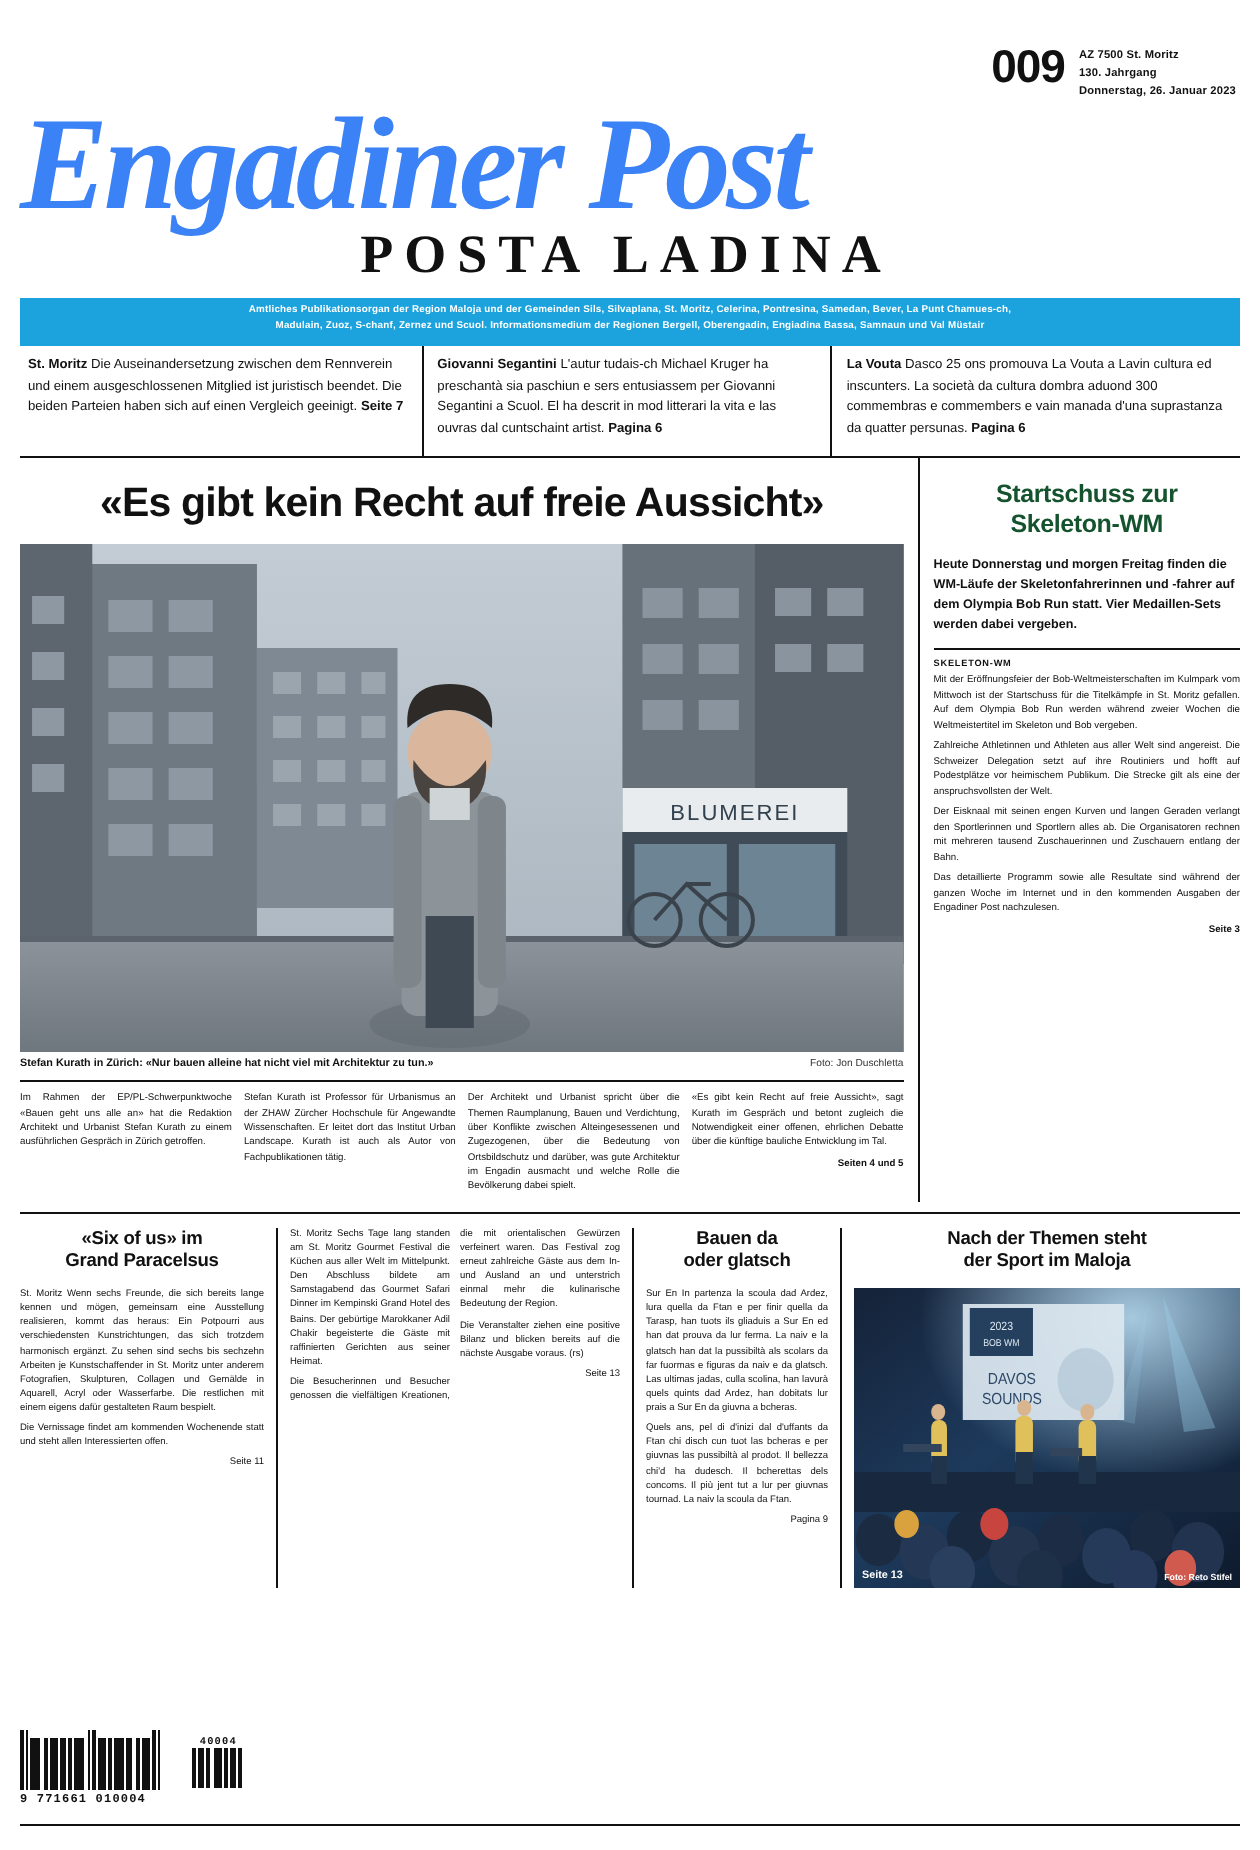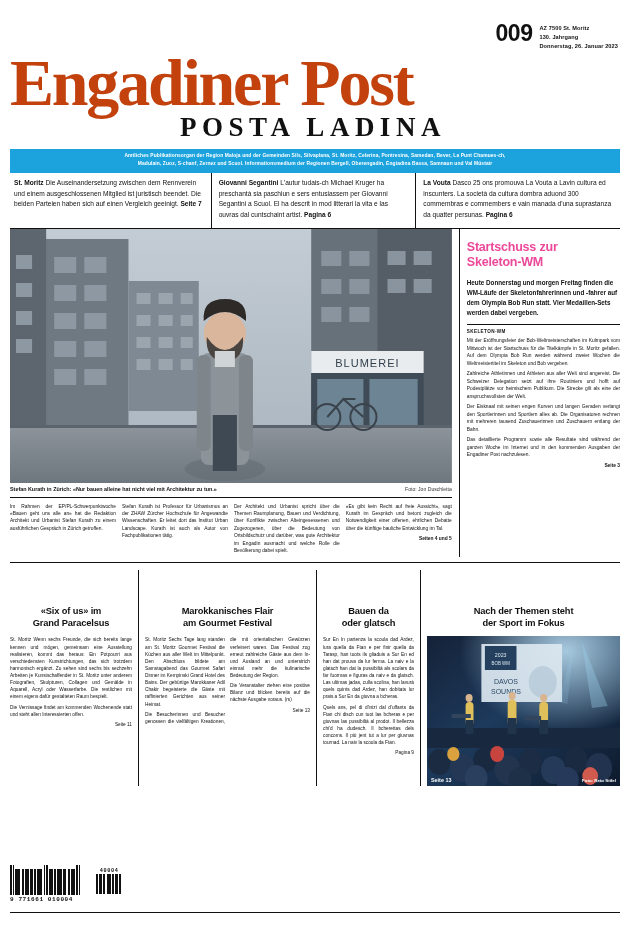--- a/index.html
+++ b/index.html
@@ -17,22 +17,23 @@
   .issue-no { font-family: "Liberation Sans", sans-serif; font-weight: bold; font-size: 23px; letter-spacing: -0.5px; line-height: 1; color: #111; margin-right: 7px; }
   .issue-meta { font-size: 5.6px; line-height: 1.62; font-weight: bold; color: #111; padding-top: 2px; letter-spacing: 0.1px; }
 
   .logo-wrap { text-align: left; margin-top: 2px; }
   .logo-main {
     font-family: "Liberation Serif", serif;
     font-weight: bold;
     font-size: 66px;
     line-height: 0.92;
     letter-spacing: -2.2px;
-    color: #c2410c;
+    color: #3b82f6;
     white-space: nowrap;
+    font-style: italic;
   }
   .logo-sub {
     font-family: "Liberation Serif", serif;
     font-weight: bold;
     font-size: 27px;
     letter-spacing: 5.5px;
     line-height: 1.15;
     text-align: center;
     color: #111;
     margin-top: -2px;
@@ -86,41 +87,40 @@
 
   .article-cols { display: flex; gap: 6px; border-top: 0.6px solid #111; padding-top: 5px; }
   .acol { flex: 1; font-size: 4.85px; line-height: 1.52; text-align: justify; color: #111; }
   .acol p { margin-bottom: 3px; }
   .acol .pgref { font-weight: bold; text-align: right; display: block; }
 
   
   .r-head {
     font-family: "Liberation Sans", sans-serif;
     font-weight: bold; font-size: 12.5px; line-height: 1.2;
-    padding: 11px 0 8px; color: #ec4899;
+    text-align: center; padding: 11px 0 8px; color: #14532d;
     letter-spacing: -0.2px;
   }
   .r-lead { font-size: 6.3px; line-height: 1.6; font-weight: bold; color: #111; padding-bottom: 6px; }
   .r-kicker { font-size: 4.6px; font-weight: bold; letter-spacing: 0.4px; padding: 4px 0 3px; border-top: 0.6px solid #111; color: #111; }
   .r-body { font-size: 4.85px; line-height: 1.55; text-align: justify; color: #111; }
   .r-body p { margin-bottom: 3px; }
   .r-body .pgref { font-weight: bold; text-align: right; display: block; }
 
   
   .bottom { display: flex; border-top: 1.6px solid #111; margin-top: 5px; padding-top: 7px; }
   .bcol { flex: 1; padding: 0 6px; }
   .bcol + .bcol { border-left: 0.8px solid #111; }
   .bcol:first-child { padding-left: 0; }
   .bcol:last-child { padding-right: 0; }
   .b-head {
     font-family: "Liberation Sans", sans-serif;
     font-weight: bold; font-size: 9.3px; line-height: 1.25;
     text-align: center; color: #111; padding-bottom: 7px;
     letter-spacing: -0.15px;
-    margin-top: 36px;
   }
   .b-body { font-size: 4.75px; line-height: 1.5; text-align: justify; color: #111; }
   .b-body p { margin-bottom: 3px; }
   .b-twocol { column-count: 2; column-gap: 5px; }
 
   .photo-bottom { width: 100%; height: 150px; position: relative; overflow: hidden; background: #1a2740; }
   .photo-bottom .pcap { position: absolute; right: 4px; bottom: 3px; font-size: 4.4px; color: #fff; font-weight: bold; }
   .photo-bottom .pcap-l { position: absolute; left: 4px; bottom: 3px; font-size: 5.4px; color: #fff; font-weight: bold; }
 
   
@@ -165,20 +165,21 @@
       <span class="pref">Giovanni Segantini</span><span> L'autur tudais-ch Michael Kruger ha preschantà sia paschiun e sers entusiassem per Giovanni Segantini a Scuol. El ha descrit in mod litterari la vita e las ouvras dal cuntschaint artist. </span><span class="pg">Pagina 6</span>
     </div>
     <div class="teaser">
       <span class="pref">La Vouta</span><span> Dasco 25 ons promouva La Vouta a Lavin cultura ed inscunters. La società da cultura dombra aduond 300 commembras e commembers e vain manada d'una suprastanza da quatter persunas. </span><span class="pg">Pagina 6</span>
     </div>
   </div>
 
   <div class="body-grid">
 
     <div class="col-left">
+      <div class="main-head">«Es gibt kein Recht auf freie Aussicht»</div>
 
       <div class="photo-main">
         <svg width="100%" height="100%" viewBox="0 0 440 254" preserveAspectRatio="none">
           <defs>
             <linearGradient id="skyg" x1="0" y1="0" x2="0" y2="1">
               <stop offset="0%" stop-color="#c3ccd4"></stop>
                 <stop offset="100%" stop-color="#a8b3bd"></stop>
             </linearGradient>
             <linearGradient id="grd" x1="0" y1="0" x2="0" y2="1">
               <stop offset="0%" stop-color="#8d949b"></stop>
@@ -313,24 +314,20 @@
         <div>Grand Paracelsus</div>
       </div>
       <div class="b-body">
         <p>St. Moritz Wenn sechs Freunde, die sich bereits lange kennen und mögen, gemeinsam eine Ausstellung realisieren, kommt das heraus: Ein Potpourri aus verschiedensten Kunstrichtungen, das sich trotzdem harmonisch ergänzt. Zu sehen sind sechs bis sechzehn Arbeiten je Kunstschaffender in St. Moritz unter anderem Fotografien, Skulpturen, Collagen und Gemälde in Aquarell, Acryl oder Wasserfarbe. Die restlichen mit einem eigens dafür gestalteten Raum bespielt.</p>
         <p>Die Vernissage findet am kommenden Wochenende statt und steht allen Interessierten offen.</p>
         <p style="text-align:right">Seite 11</p>
       </div>
     </div>
 
     <div class="bcol" style="flex:0 0 178px">
-      <div class="b-head">
-        <div>Marokkanisches Flair</div>
-        <div>am Gourmet Festival</div>
-      </div>
       <div class="b-body b-twocol">
         <p>St. Moritz Sechs Tage lang standen am St. Moritz Gourmet Festival die Küchen aus aller Welt im Mittelpunkt. Den Abschluss bildete am Samstagabend das Gourmet Safari Dinner im Kempinski Grand Hotel des Bains. Der gebürtige Marokkaner Adil Chakir begeisterte die Gäste mit raffinierten Gerichten aus seiner Heimat.</p>
         <p>Die Besucherinnen und Besucher genossen die vielfältigen Kreationen, die mit orientalischen Gewürzen verfeinert waren. Das Festival zog erneut zahlreiche Gäste aus dem In- und Ausland an und unterstrich einmal mehr die kulinarische Bedeutung der Region.</p>
         <p>Die Veranstalter ziehen eine positive Bilanz und blicken bereits auf die nächste Ausgabe voraus. (rs)</p>
         <p style="text-align:right">Seite 13</p>
       </div>
     </div>
 
     <div class="bcol" style="flex:0 0 104px">
       <div class="b-head">
@@ -340,21 +337,21 @@
       <div class="b-body">
         <p>Sur En In partenza la scoula dad Ardez, lura quella da Ftan e per finir quella da Tarasp, han tuots ils gliaduis a Sur En ed han dat prouva da lur ferma. La naiv e la glatsch han dat la pussibiltà als scolars da far fuormas e figuras da naiv e da glatsch. Las ultimas jadas, culla scolina, han lavurà quels quints dad Ardez, han dobitats lur prais a Sur En da giuvna a bcheras.</p>
         <p>Quels ans, pel di d'inizi dal d'uffants da Ftan chi disch cun tuot las bcheras e per giuvnas las pussibiltà al prodot. Il bellezza chi'd ha dudesch. Il bcherettas dels concoms. Il più jent tut a lur per giuvnas tournad. La naiv la scoula da Ftan.</p>
         <p style="text-align:right">Pagina 9</p>
       </div>
     </div>
 
     <div class="bcol" style="flex:1">
       <div class="b-head">
         <div>Nach der Themen steht</div>
-        <div>der Sport im Fokus</div>
+        <div>der Sport im Maloja</div>
       </div>
       <div class="photo-bottom">
         <svg width="100%" height="100%" viewBox="0 0 220 150" preserveAspectRatio="none">
           <defs>
             <linearGradient id="stg" x1="0" y1="0" x2="1" y2="1">
               <stop offset="0%" stop-color="#152238"></stop>
                 <stop offset="45%" stop-color="#1d3a5c"></stop>
                 <stop offset="100%" stop-color="#0e1a2c"></stop>
             </linearGradient>
             <radialGradient id="spot" cx="0.72" cy="0.1" r="0.55">

